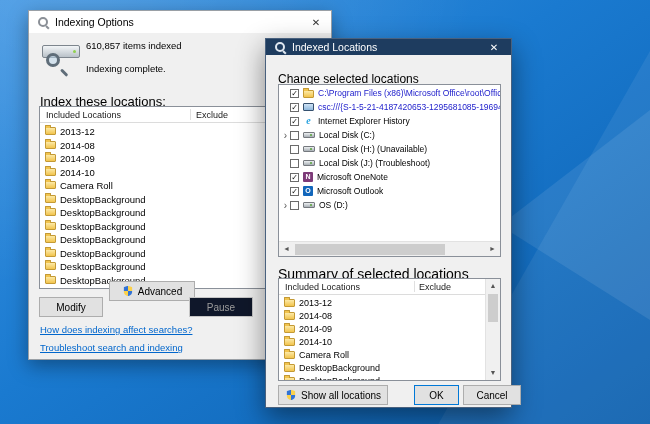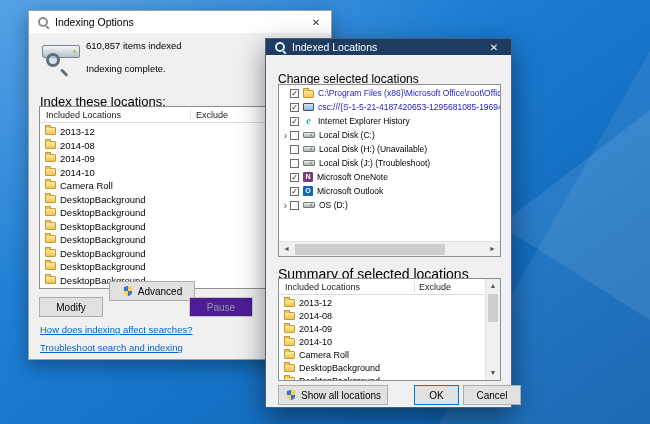--- a/index.html
+++ b/index.html
@@ -72,21 +72,21 @@
   .icon-folder{position:relative;width:11px;height:8px;flex:0 0 auto;margin-top:1px;
     background:linear-gradient(#fce9a6,var(--folder-yellow,#f2c44d));border:1px solid #c49a35;border-radius:1px}
   .icon-folder::before{content:"";position:absolute;left:-1px;top:-3px;width:4px;height:2px;
     background:var(--folder-yellow,#f2c44d);border:1px solid #c49a35;border-bottom:none;border-radius:1px 1px 0 0}
 
   .btn{position:absolute;height:20px;background:var(--button-face,#e1e1e1);border:1px solid #adadad;
     font-family:inherit;font-size:10px;color:#000;display:flex;align-items:center;justify-content:center;
     gap:4px;cursor:pointer;padding:0}
   .btn-modify{left:10px;top:286px;width:64px}
   .btn-advanced{left:80px;top:270px;width:86px}
-  .btn-pause{left:160px;top:286px;width:64px;color:#9b9b9b;background:#4c1d95;border-color:#c6c6c6}
+  .btn-pause{left:160px;top:286px;width:64px;color:#9b9b9b;background:#0f172a;border-color:#c6c6c6}
   .link{position:absolute;left:11px;font-size:9.5px;color:var(--link-blue,#0066cc);
     text-decoration:underline;cursor:pointer;white-space:nowrap}
   .link1{top:313px}
   .link2{top:331px}
 
   
   .il-changelabel{position:absolute;left:12px;top:33px;font-size:12px}
   .il-sumlabel{position:absolute;left:12px;top:227px;font-size:14px}
 
   .chk-list{position:absolute;left:12px;top:45px;width:223px;height:173px;background:#fff;border:1px solid #8a9099}

